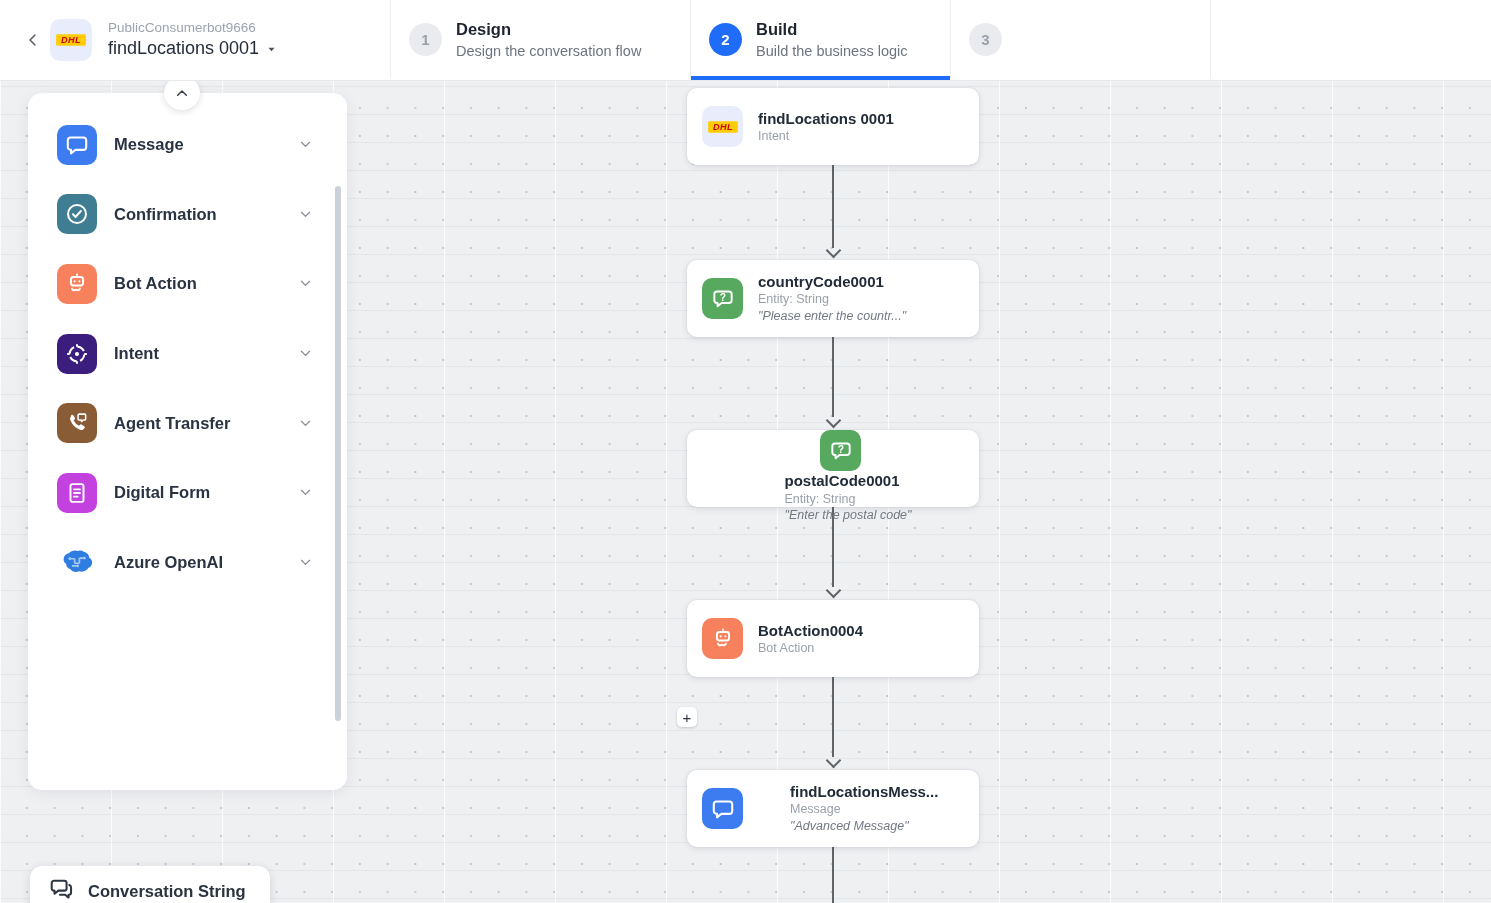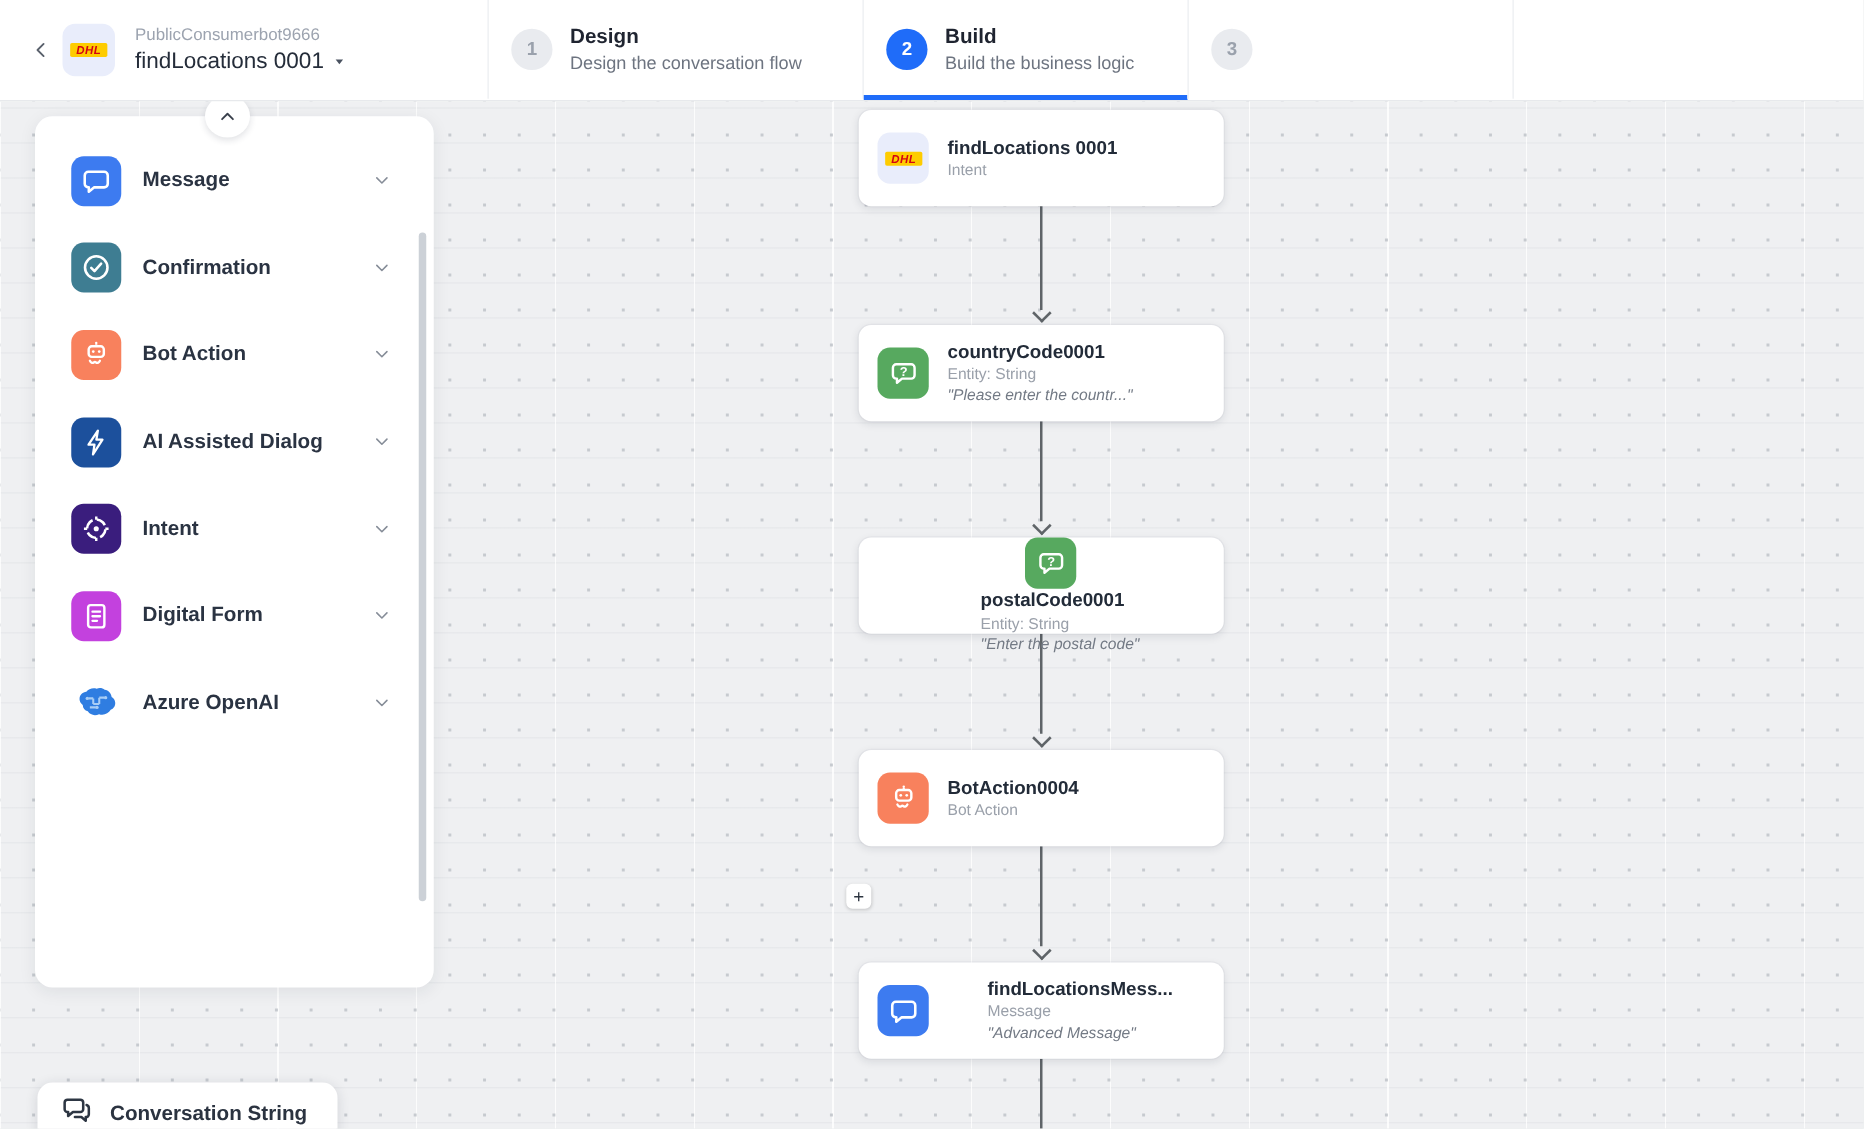--- a/index.html
+++ b/index.html
@@ -1,17 +1,17 @@
 <!DOCTYPE html>
 <html><head>
 <meta charset="utf-8">
 <style>
   html,body{margin:0;padding:0;}
   body{font-family:"Liberation Sans",sans-serif;background:#fff;}
-  .app{position:relative;width:1491px;height:903px;overflow:hidden;background:#e5e5e5;}
+  .app{position:relative;width:1491px;height:903px;overflow:hidden;background:#fca5a5;}
 
   
   .header{position:absolute;top:0;left:0;width:100%;height:80px;background:#fff;border-bottom:1px solid #e7e9ec;z-index:30;}
   .hdr-left{position:absolute;left:0;top:0;height:80px;display:flex;align-items:center;padding-left:20px;}
   .back-btn{width:26px;height:26px;display:flex;align-items:center;justify-content:center;color:#5a616c;cursor:pointer;}
   .back-btn svg{width:18px;height:18px;}
   .bot-logo{width:42px;height:42px;border-radius:10px;background:#e9edfb;display:flex;align-items:center;justify-content:center;margin-left:4px;}
   .bot-logo svg{width:34px;height:34px;}
   .hdr-titles{margin-left:16px;display:flex;flex-direction:column;line-height:1.25;}
   .bot-name{font-size:13.5px;color:#9ca3af;}
@@ -314,39 +314,39 @@
             </svg>
           </span>
         <span class="slabel">Bot Action</span>
         <span class="schev">
             <svg viewBox="0 0 24 24">
               <use href="#sym-chev-down"></use>
             </svg>
           </span>
       </div>
       <div class="srow">
-        <span class="sicon" style="background: rgb(28, 80, 156);">
-            <svg viewBox="0 0 24 24">
-              <use href="#sym-bolt"></use>
-            </svg>
-          </span>
-        <span class="slabel">AI Assisted Dialog</span>
-        <span class="schev">
-            <svg viewBox="0 0 24 24">
-              <use href="#sym-chev-down"></use>
-            </svg>
-          </span>
-      </div>
-      <div class="srow">
         <span class="sicon" style="background: rgb(58, 29, 125);">
             <svg viewBox="0 0 24 24">
               <use href="#sym-target"></use>
             </svg>
           </span>
         <span class="slabel">Intent</span>
+        <span class="schev">
+            <svg viewBox="0 0 24 24">
+              <use href="#sym-chev-down"></use>
+            </svg>
+          </span>
+      </div>
+      <div class="srow">
+        <span class="sicon" style="background: rgb(138, 92, 54);">
+            <svg viewBox="0 0 24 24">
+              <use href="#sym-phone"></use>
+            </svg>
+          </span>
+        <span class="slabel">Agent Transfer</span>
         <span class="schev">
             <svg viewBox="0 0 24 24">
               <use href="#sym-chev-down"></use>
             </svg>
           </span>
       </div>
       <div class="srow">
         <span class="sicon" style="background: rgb(195, 65, 222);">
             <svg viewBox="0 0 24 24">
               <use href="#sym-doc"></use>

